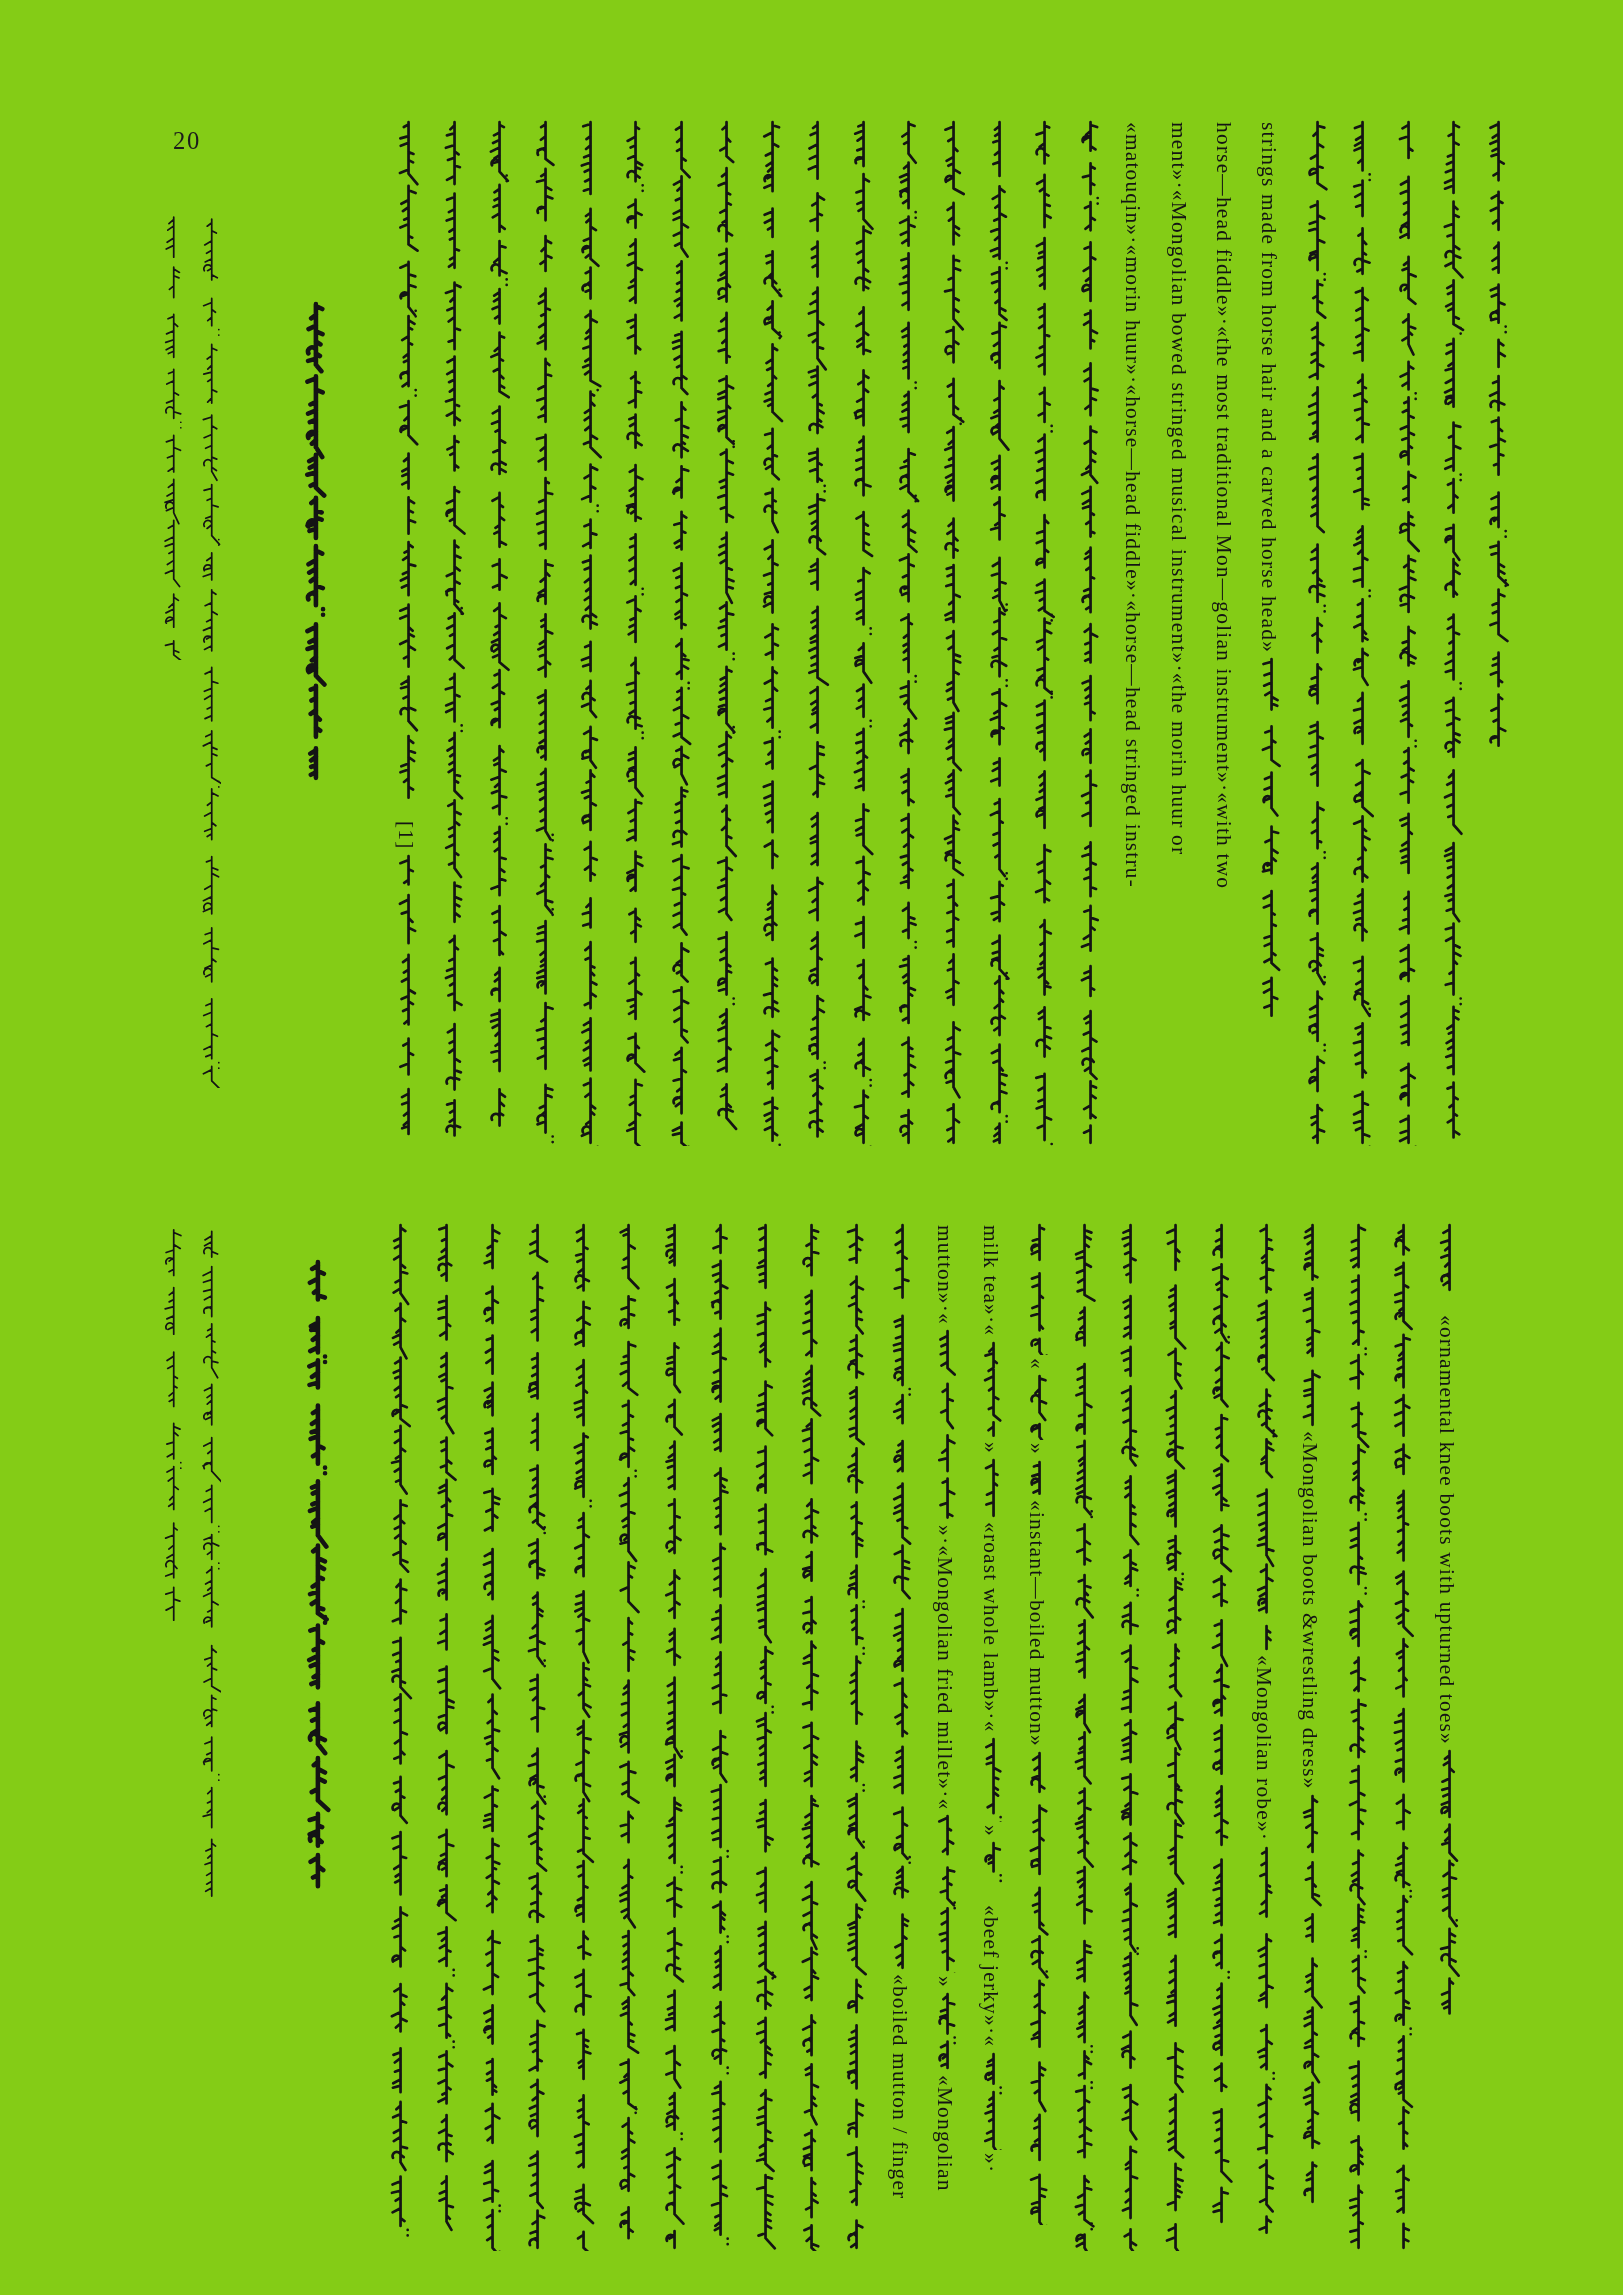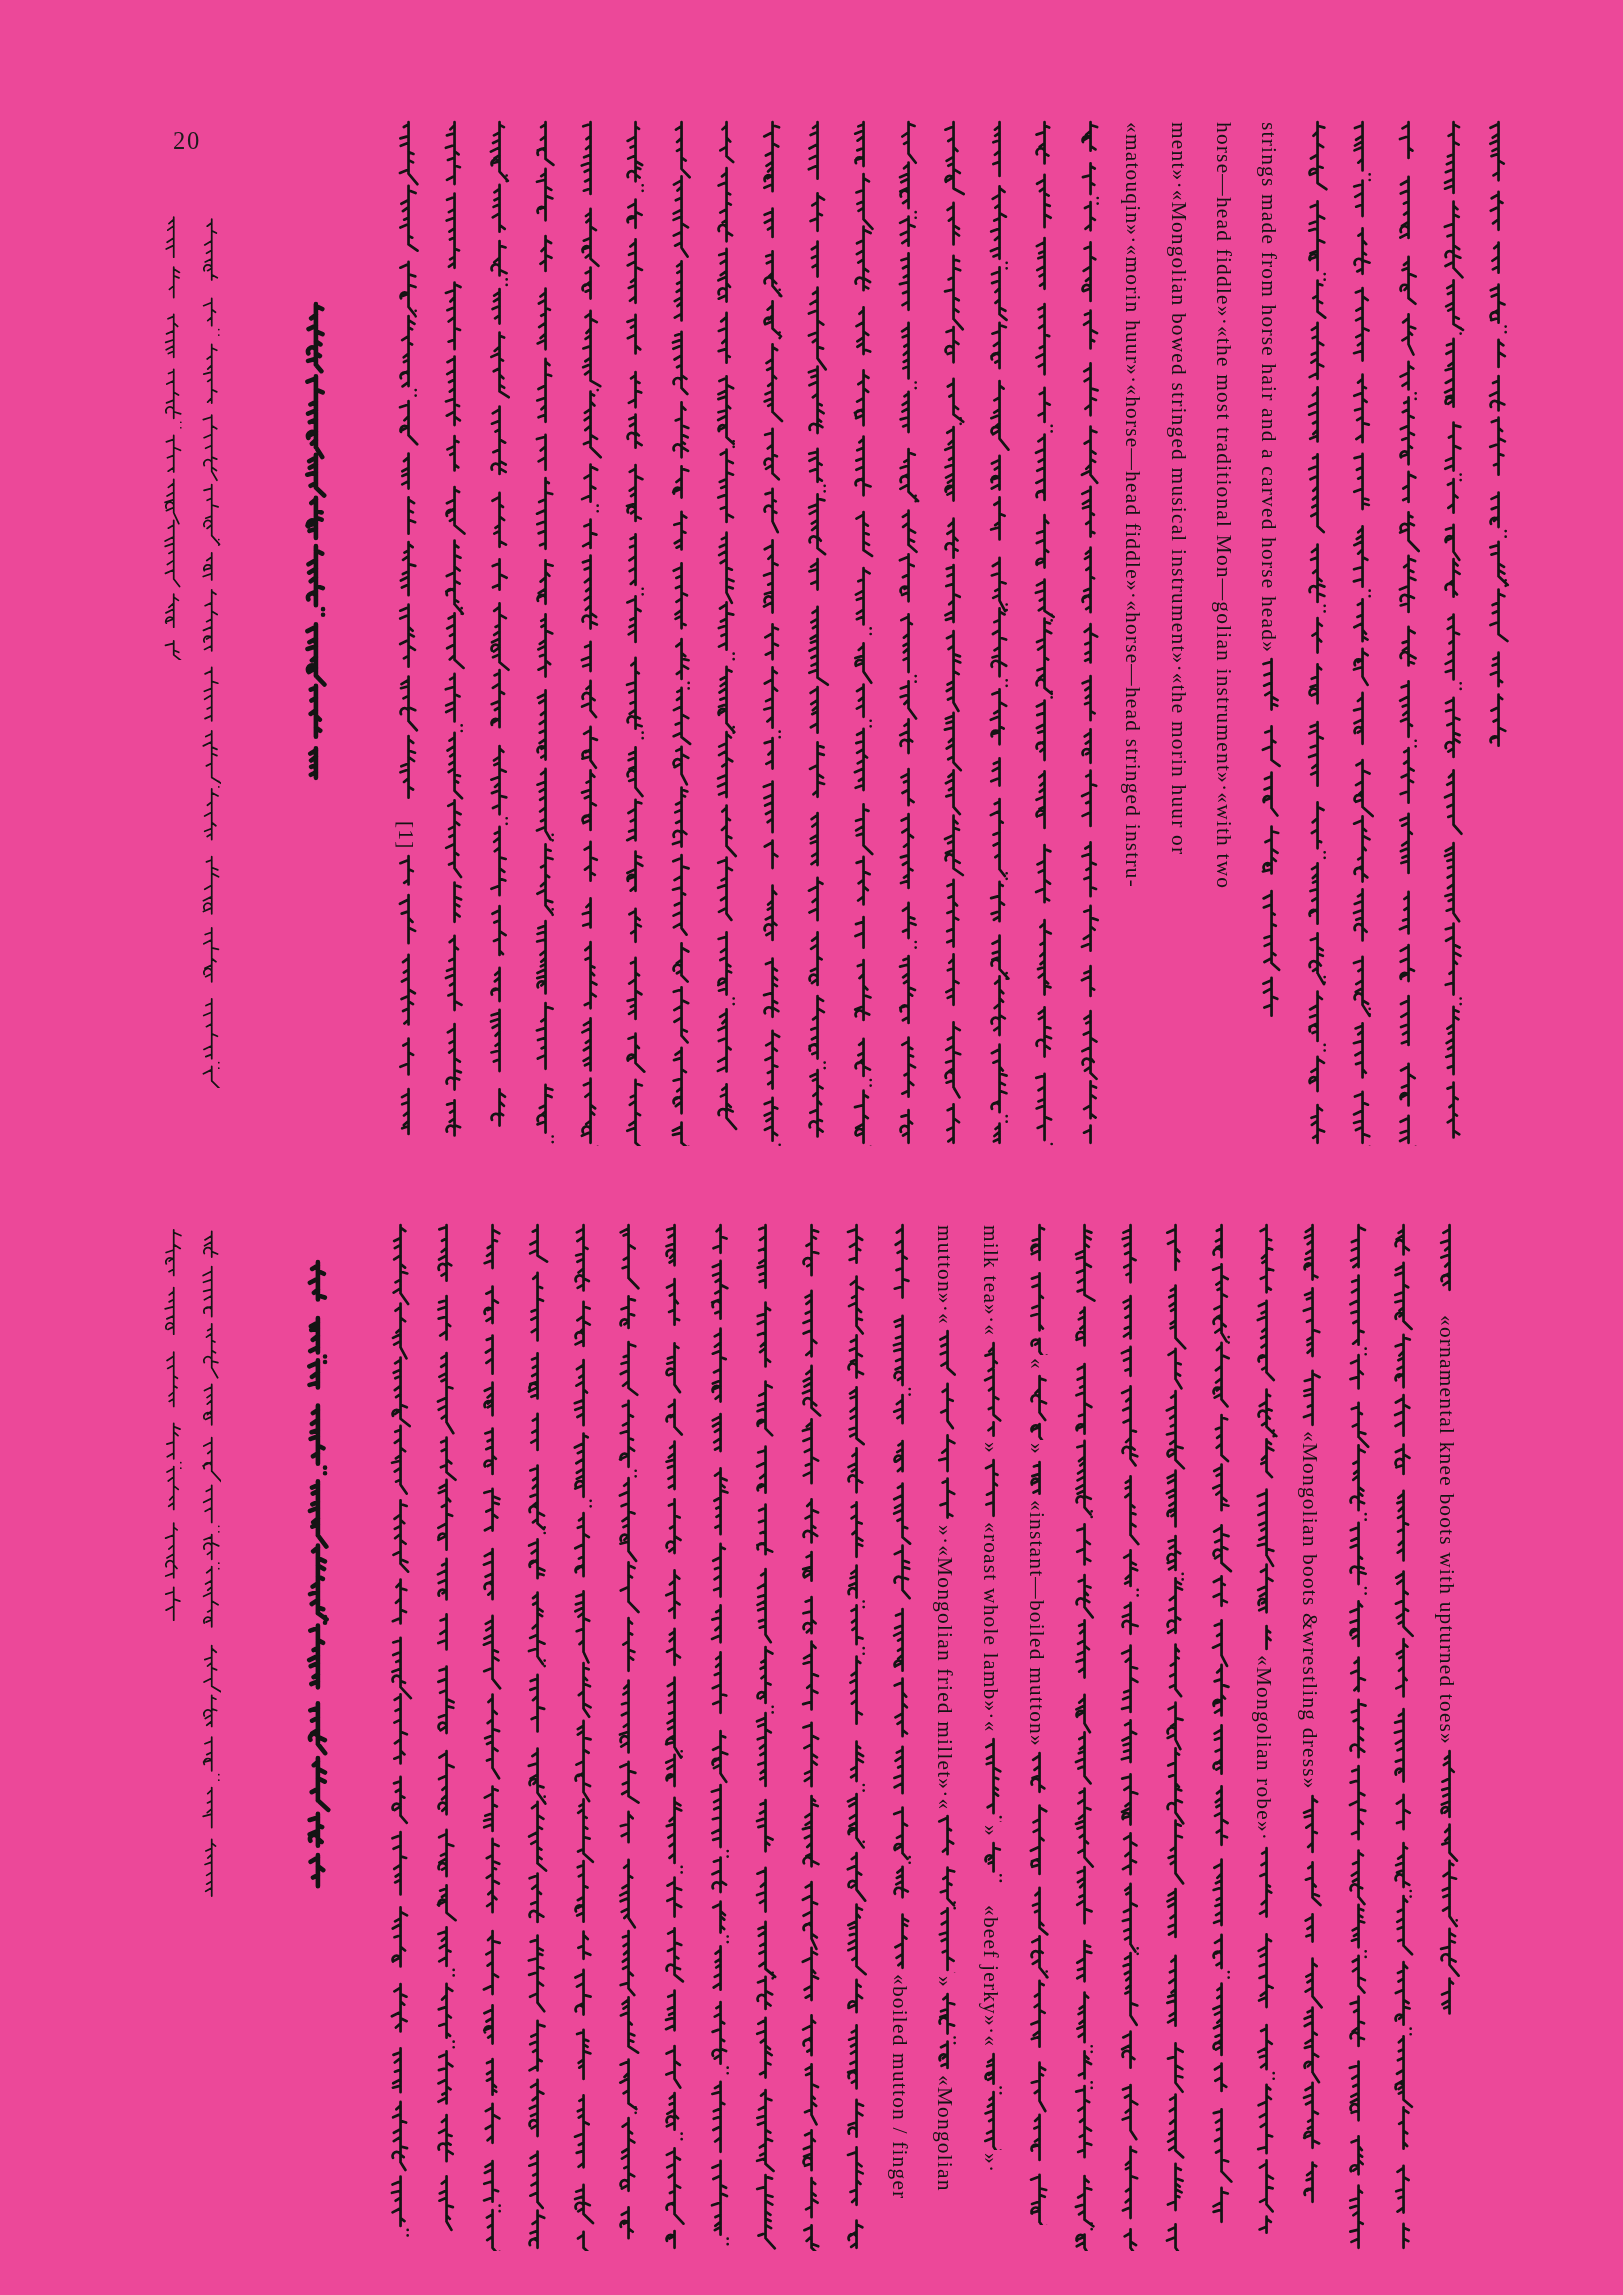--- a/index.html
+++ b/index.html
@@ -1,20 +1,20 @@
 <!DOCTYPE html>
 <html style="font-size:12.7px"><head>
 <meta charset="utf-8">
 <style>
   html,body{margin:0;padding:0;background:#777;}
   .page{
     position:relative;
     width:1623px;height:2295px;
     margin:0 auto;
-    background:#ec4899;
+    background:#84cc16;
     overflow:hidden;
     font-family:"Liberation Serif", serif;
   }
   .page-number{
     position:absolute;
     left:173px;top:127px;
     font-size:24.6px;
     letter-spacing:1.6px;
     color:#1c1c1c;
     font-family:"Liberation Serif", serif;

